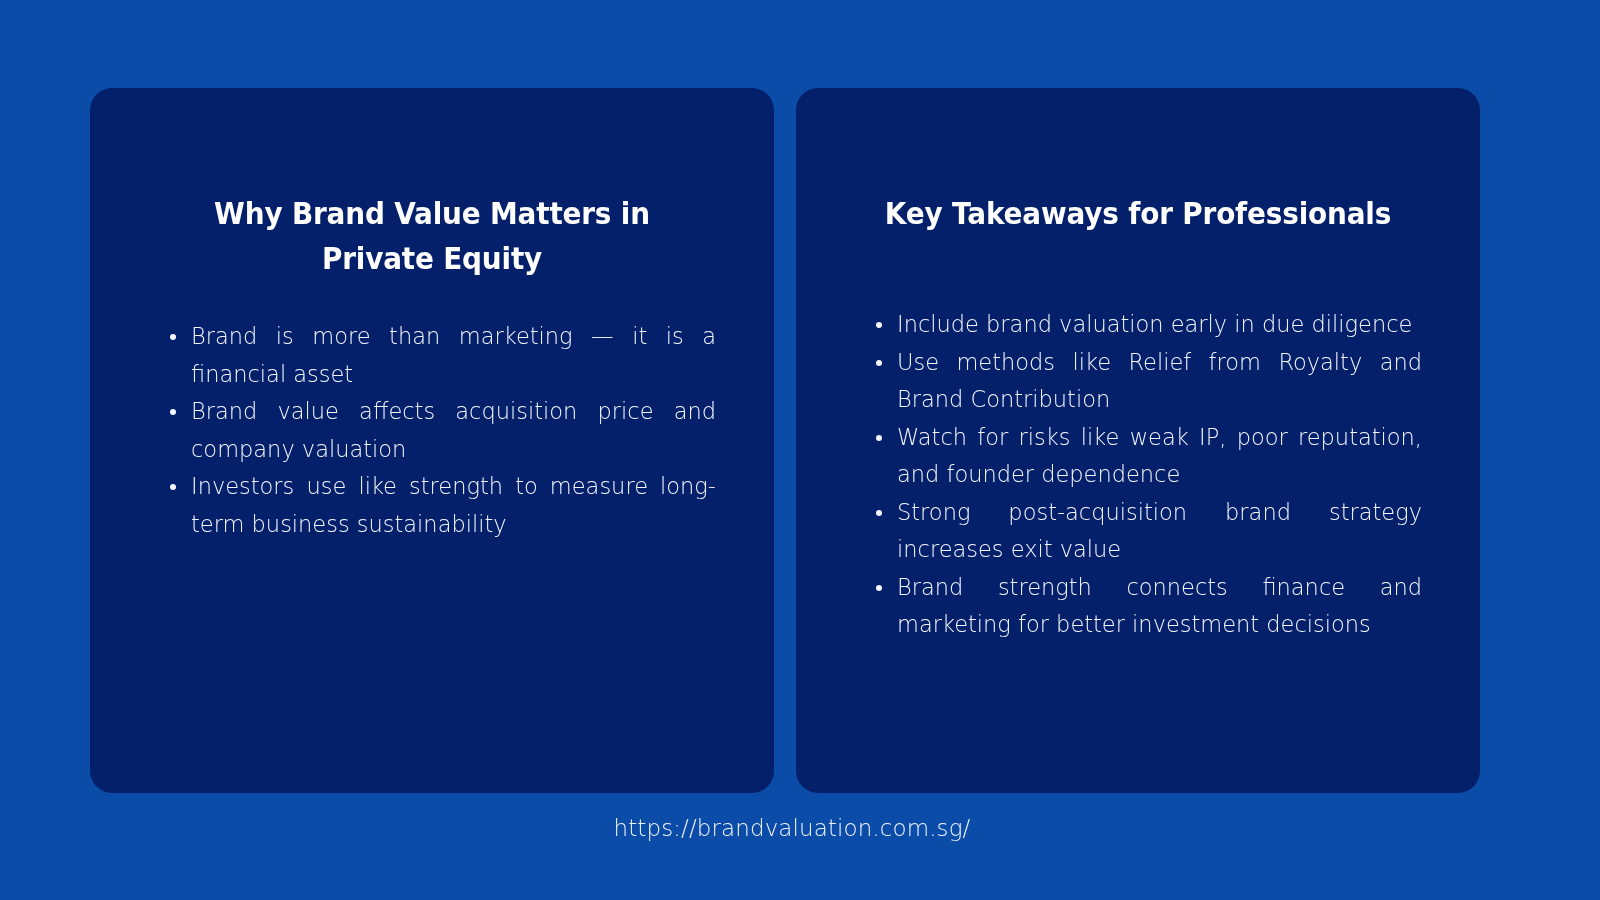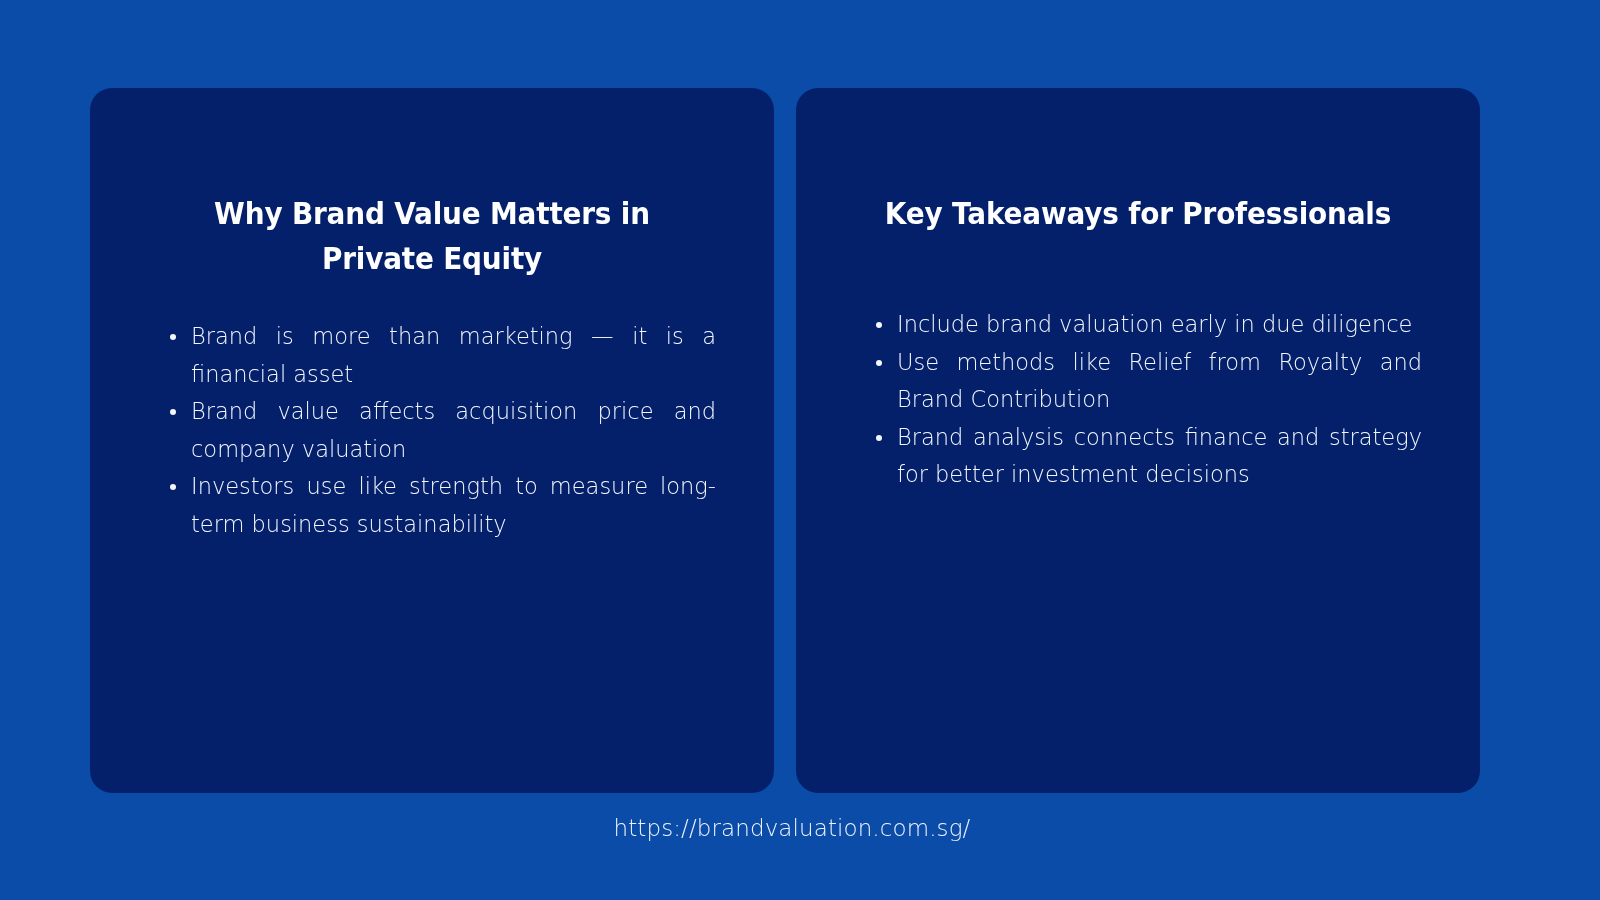--- a/index.html
+++ b/index.html
@@ -106,21 +106,23 @@
         <li><span class="txt">Brand value affects acquisition price and company valuation</span></li>
         <li><span class="txt">Investors use like strength to measure long-term business sustainability</span></li>
       </ul>
     </div>
 
     <div class="card card-right">
       <div class="card-title one-line">Key Takeaways for Professionals</div>
       <ul class="bullets">
         <li><span class="txt">Include brand valuation early in due diligence</span></li>
         <li><span class="txt">Use methods like Relief from Royalty and Brand Contribution</span></li>
-        <li><span class="txt">Brand analysis connects finance and strategy for better investment decisions</span></li>
+        <li><span class="txt">Watch for risks like weak IP, poor reputation, and founder dependence</span></li>
+        <li><span class="txt">Strong post-acquisition brand strategy increases exit value</span></li>
+        <li><span class="txt">Brand strength connects finance and marketing for better investment decisions</span></li>
       </ul>
     </div>
 
   </div>
 
   <div class="footer-url">https://brandvaluation.com.sg/</div>
 
 </div>
 
 </body></html>

